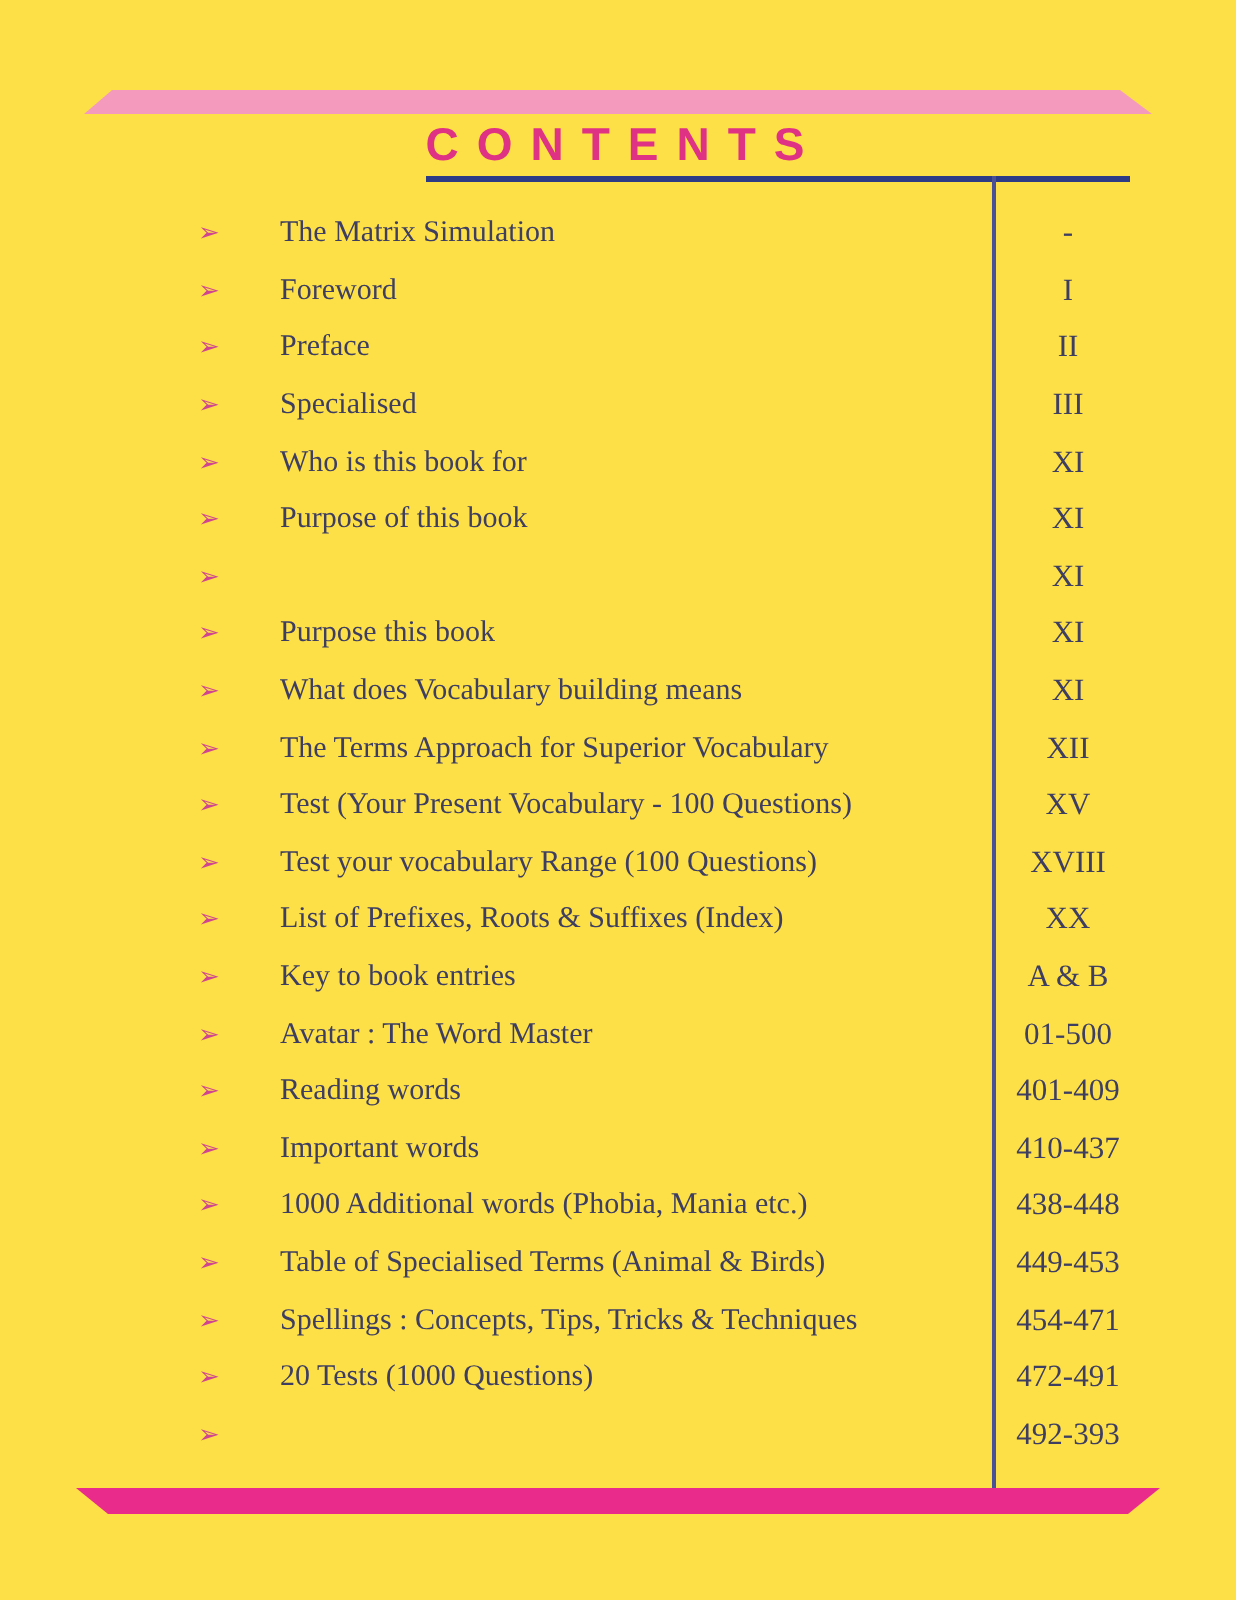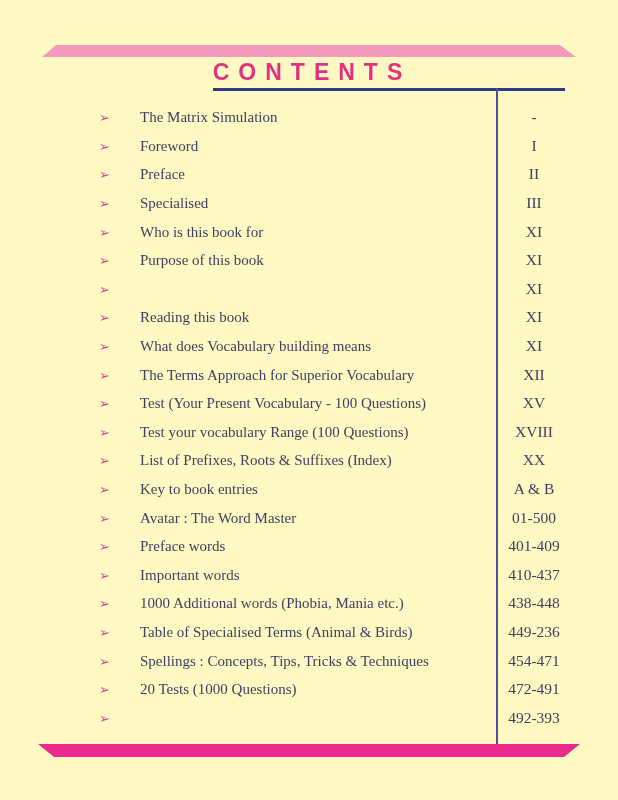--- a/index.html
+++ b/index.html
@@ -1,20 +1,20 @@
 <!DOCTYPE html>
 <html><head>
 <meta charset="utf-8">
 <style>
   html, body { margin: 0; padding: 0; background: #ffffff; }
   .page {
     position: relative;
     width: 618px;
     height: 800px;
-    background: #fef9c3;
+    background: #fde047;
     overflow: hidden;
     font-family: "Liberation Serif", serif;
   }
   .top-bar {
     position: absolute;
     left: 42px;
     top: 45px;
     width: 534px;
     height: 12px;
     background: var(--top-bar, #f49bbd);
@@ -146,21 +146,21 @@
     <span class="entry-page">XI</span>
   </div>
 
   <div class="toc-row">
     <span class="bullet">➢</span>
     <span class="entry-page">XI</span>
   </div>
 
   <div class="toc-row">
     <span class="bullet">➢</span>
-    <span class="entry-label">Reading this book</span>
+    <span class="entry-label">Purpose this book</span>
     <span class="entry-page">XI</span>
   </div>
 
   <div class="toc-row">
     <span class="bullet">➢</span>
     <span class="entry-label">What does Vocabulary building means</span>
     <span class="entry-page">XI</span>
   </div>
 
   <div class="toc-row">
@@ -194,40 +194,40 @@
   </div>
 
   <div class="toc-row">
     <span class="bullet">➢</span>
     <span class="entry-label">Avatar : The Word Master</span>
     <span class="entry-page">01-500</span>
   </div>
 
   <div class="toc-row">
     <span class="bullet">➢</span>
-    <span class="entry-label">Preface words</span>
+    <span class="entry-label">Reading words</span>
     <span class="entry-page">401-409</span>
   </div>
 
   <div class="toc-row">
     <span class="bullet">➢</span>
     <span class="entry-label">Important words</span>
     <span class="entry-page">410-437</span>
   </div>
 
   <div class="toc-row">
     <span class="bullet">➢</span>
     <span class="entry-label">1000 Additional words (Phobia, Mania etc.)</span>
     <span class="entry-page">438-448</span>
   </div>
 
   <div class="toc-row">
     <span class="bullet">➢</span>
     <span class="entry-label">Table of Specialised Terms (Animal &amp; Birds)</span>
-    <span class="entry-page">449-236</span>
+    <span class="entry-page">449-453</span>
   </div>
 
   <div class="toc-row">
     <span class="bullet">➢</span>
     <span class="entry-label">Spellings : Concepts, Tips, Tricks &amp; Techniques</span>
     <span class="entry-page">454-471</span>
   </div>
 
   <div class="toc-row">
     <span class="bullet">➢</span>

